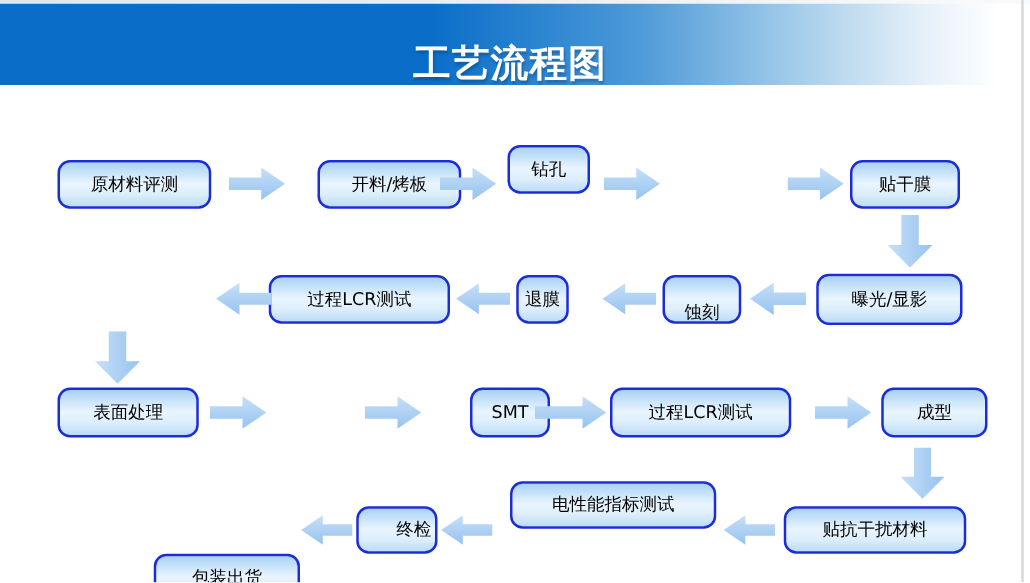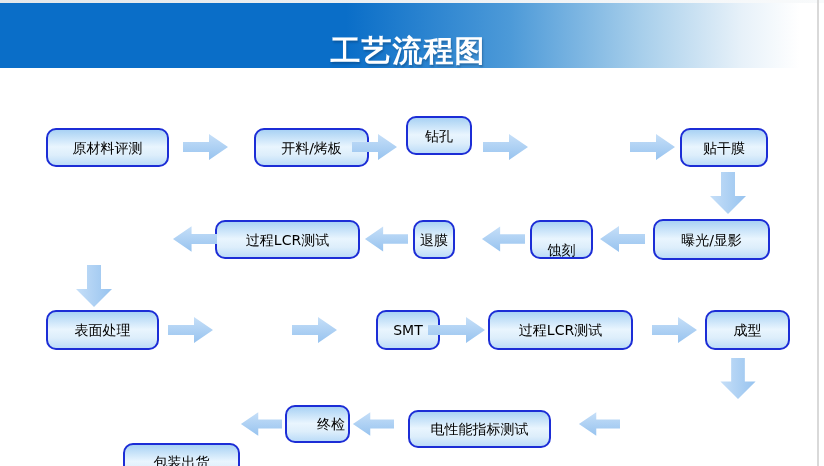--- a/index.html
+++ b/index.html
@@ -175,26 +175,29 @@
     <div class="node" style="left:705px;top:242px;width:85px;height:40px;">
       <span class="node-label">成型</span>
     </div>
 
     <div class="arrow" style="left:719px;top:290px;">
       <svg width="38" height="42" viewBox="0 0 38 43">
           <polygon points="12,0 26,0 26,24 37,24 19,42 1,24 12,24" fill="url(#dgrad)"></polygon>
         </svg>
     </div>
 
+    <div class="node" style="left:627px;top:337px;width:146px;height:38px;">
+      <span class="node-label">贴抗干扰材料</span>
+    </div>
     <div class="arrow" style="left:578px;top:343px;">
       <svg width="42" height="26" viewBox="0 0 46 26">
           <polygon points="46,8 20,8 20,0 1,13 20,26 20,18 46,18" fill="url(#agrad)"></polygon>
         </svg>
     </div>
-    <div class="node" style="left:408px;top:342px;width:143px;height:38px;text-align:center;">
+    <div class="node" style="left:408px;top:317px;width:165px;height:38px;text-align:center;">
       <span class="node-label">电性能指标测试</span>
     </div>
     <div class="arrow" style="left:352px;top:343px;">
       <svg width="42" height="26" viewBox="0 0 46 26">
           <polygon points="46,8 20,8 20,0 1,13 20,26 20,18 46,18" fill="url(#agrad)"></polygon>
         </svg>
     </div>
     <div class="node" style="left:285px;top:337px;width:65px;height:38px;padding-left:27px;">
       <span class="node-label">终检</span>
     </div>

